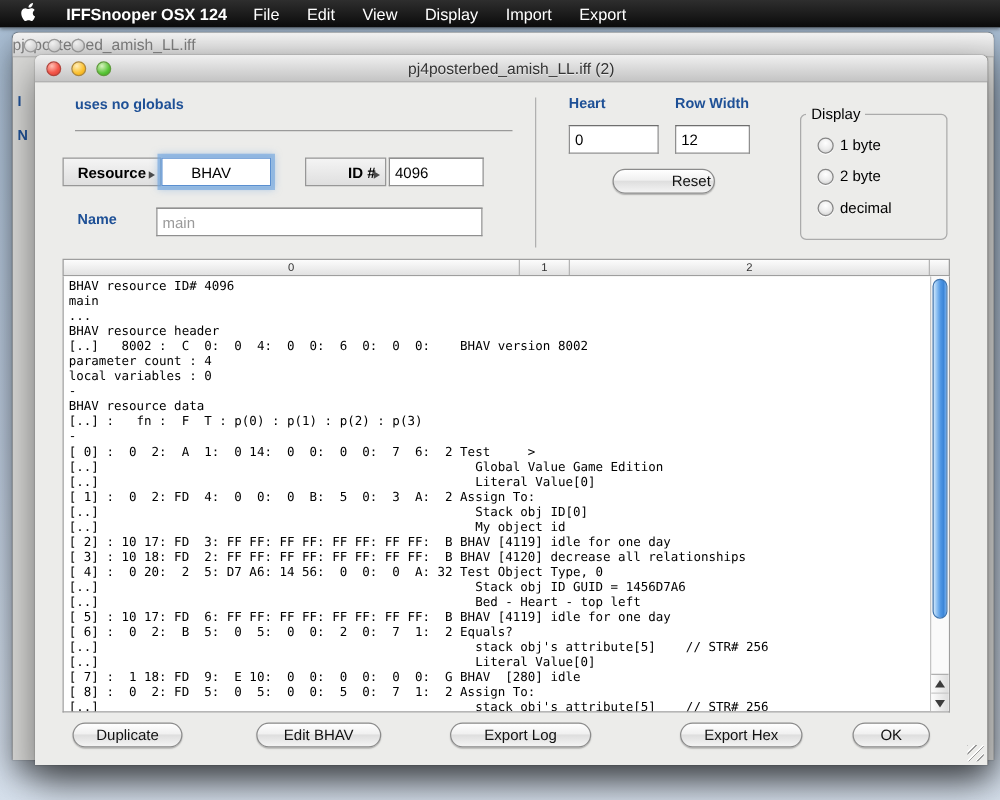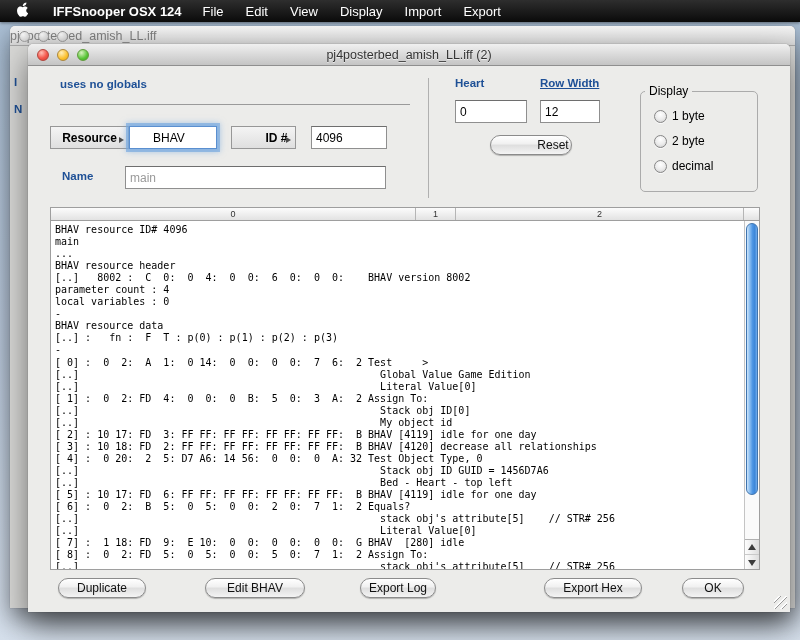--- a/index.html
+++ b/index.html
@@ -138,34 +138,34 @@
 
     <div class="bluelabel" style="left:32px;top:34px;">uses no globals</div>
     <div class="hline" style="left:32px;top:60px;width:350px;"></div>
 
     <div class="seg" style="left:22px;top:82px;width:79px;height:23px;">
       <span>Resource</span>
       <span class="tri"></span>
     </div>
     <input class="tfield focused" style="left: 101px; top: 82px; width: 88px; height: 23px;" spellcheck="false" value="BHAV">
 
-    <div class="seg" style="left:203px;top:82px;width:65px;height:23px;padding-left:26px;">
+    <div class="seg" style="left:216px;top:82px;width:65px;height:23px;padding-left:26px;">
       <span>ID #</span>
       <span class="tri"></span>
     </div>
     <input class="tfield" style="left: 283px; top: 82px; width: 76px; height: 23px;" spellcheck="false" value="4096">
 
     <div class="bluelabel" style="left:34px;top:126px;">Name</div>
     <input class="tfield gray" style="left: 97px; top: 122px; width: 261px; height: 23px;" spellcheck="false" value="main">
 
     <div class="vline" style="left:400px;top:34px;height:120px;"></div>
 
     <div class="bluelabel" style="left:427px;top:33px;">Heart</div>
     <input class="tfield" style="left: 427px; top: 56px; width: 72px; height: 23px;" spellcheck="false" value="0">
-    <div class="bluelabel" style="left:512px;top:33px;text-decoration:underline;">Row Width</div>
+    <div class="bluelabel" style="left:512px;top:33px;">Row Width</div>
     <input class="tfield" style="left: 512px; top: 56px; width: 60px; height: 23px;" spellcheck="false" value="12">
 
     <div class="aquabtn" style="left:462px;top:91px;width:82px;padding-left:44px;">Reset</div>
 
     <fieldset class="display">
       <legend>Display</legend>
       <div class="radiorow">
         <div class="radio"></div>
         <span>1 byte</span>
       </div>
@@ -224,19 +224,19 @@
           </div>
           <div class="sarrow">
             <div class="tri-down"></div>
           </div>
         </div>
       </div>
     </div>
 
     <div class="aquabtn" style="left:30px;top:534px;width:88px;">Duplicate</div>
     <div class="aquabtn" style="left:177px;top:534px;width:100px;">Edit BHAV</div>
-    <div class="aquabtn" style="left:332px;top:534px;width:76px;text-align:right;">Export Log</div>
+    <div class="aquabtn" style="left:332px;top:534px;width:113px;text-align:right;">Export Log</div>
     <div class="aquabtn" style="left:516px;top:534px;width:98px;">Export Hex</div>
     <div class="aquabtn" style="left:654px;top:534px;width:62px;">OK</div>
 
     <div class="grip"></div>
   </div>
 </div>
 
 </body></html>

